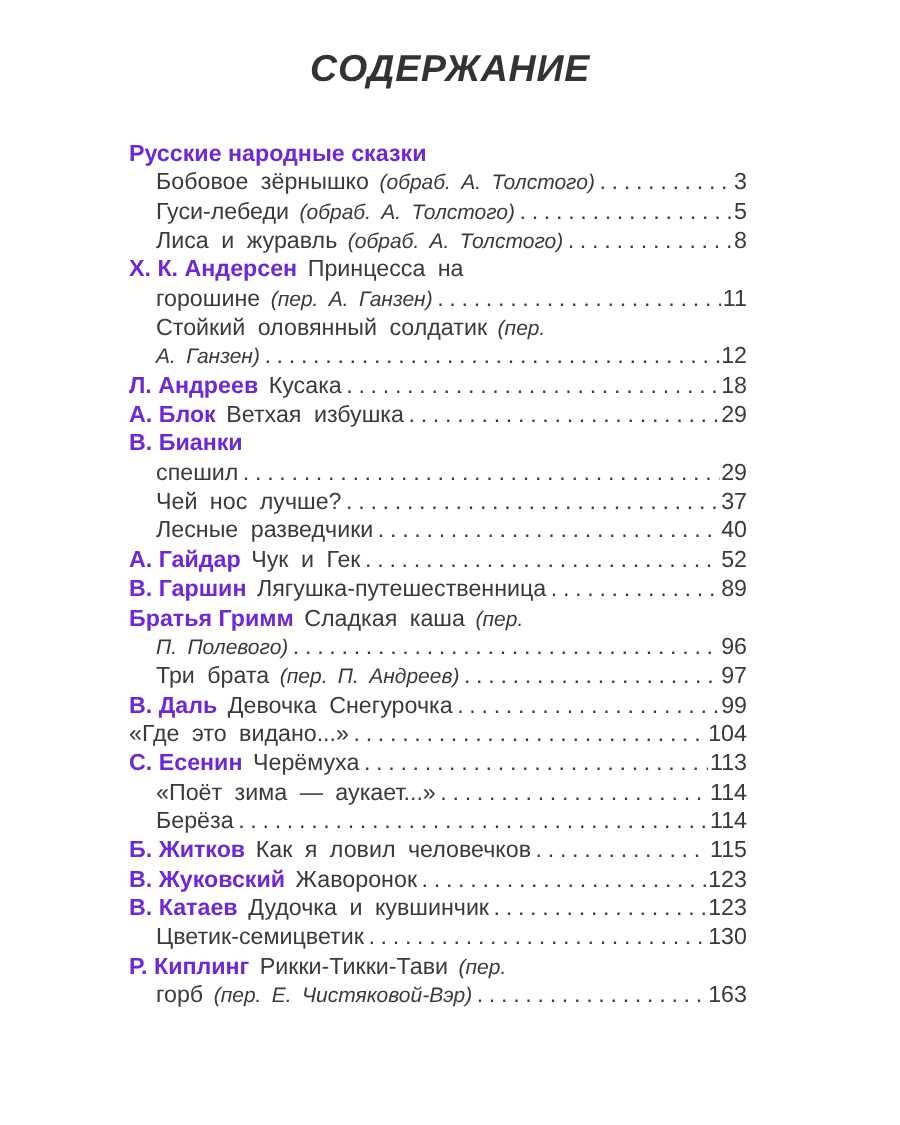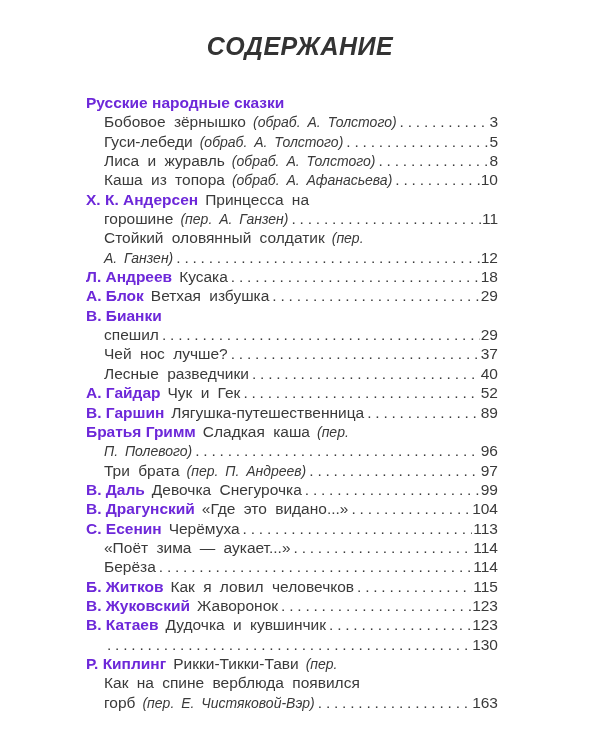--- a/index.html
+++ b/index.html
@@ -40,26 +40,20 @@
       <span class="text">Гуси-лебеди</span>
       <span class="note">(обраб. А. Толстого)</span>
       <span class="dots"></span>
       <span class="page">5</span>
     </div>
     <div class="line indent">
       <span class="text">Лиса и журавль</span>
       <span class="note">(обраб. А. Толстого)</span>
       <span class="dots"></span>
       <span class="page">8</span>
-    </div>
-    <div class="line indent">
-      <span class="text">Каша из топора</span>
-      <span class="note">(обраб. А. Афанасьева)</span>
-      <span class="dots"></span>
-      <span class="page">10</span>
     </div>
     <div class="line">
       <span class="author">Х. К. Андерсен</span>
       <span class="text">Принцесса на</span>
       <span class="spacer"></span>
     </div>
     <div class="line indent">
       <span class="text">горошине</span>
       <span class="note">(пер. А. Ганзен)</span>
       <span class="dots"></span>
@@ -135,21 +129,20 @@
       <span class="dots"></span>
       <span class="page">97</span>
     </div>
     <div class="line">
       <span class="author">В. Даль</span>
       <span class="text">Девочка Снегурочка</span>
       <span class="dots"></span>
       <span class="page">99</span>
     </div>
     <div class="line">
-      <span class="author">В. Драгунский</span>
       <span class="text">«Где это видано...»</span>
       <span class="dots"></span>
       <span class="page">104</span>
     </div>
     <div class="line">
       <span class="author">С. Есенин</span>
       <span class="text">Черёмуха</span>
       <span class="dots"></span>
       <span class="page">113</span>
     </div>
@@ -175,31 +168,28 @@
       <span class="dots"></span>
       <span class="page">123</span>
     </div>
     <div class="line">
       <span class="author">В. Катаев</span>
       <span class="text">Дудочка и кувшинчик</span>
       <span class="dots"></span>
       <span class="page">123</span>
     </div>
     <div class="line indent">
+      <span class="text">Цветик-семицветик</span>
       <span class="dots"></span>
       <span class="page">130</span>
     </div>
     <div class="line">
       <span class="author">Р. Киплинг</span>
       <span class="text">Рикки-Тикки-Тави</span>
       <span class="note">(пер.</span>
-      <span class="spacer"></span>
-    </div>
-    <div class="line indent">
-      <span class="text">Как на спине верблюда появился</span>
       <span class="spacer"></span>
     </div>
     <div class="line indent">
       <span class="text">горб</span>
       <span class="note">(пер. Е. Чистяковой-Вэр)</span>
       <span class="dots"></span>
       <span class="page">163</span>
     </div>
   </div>
 

